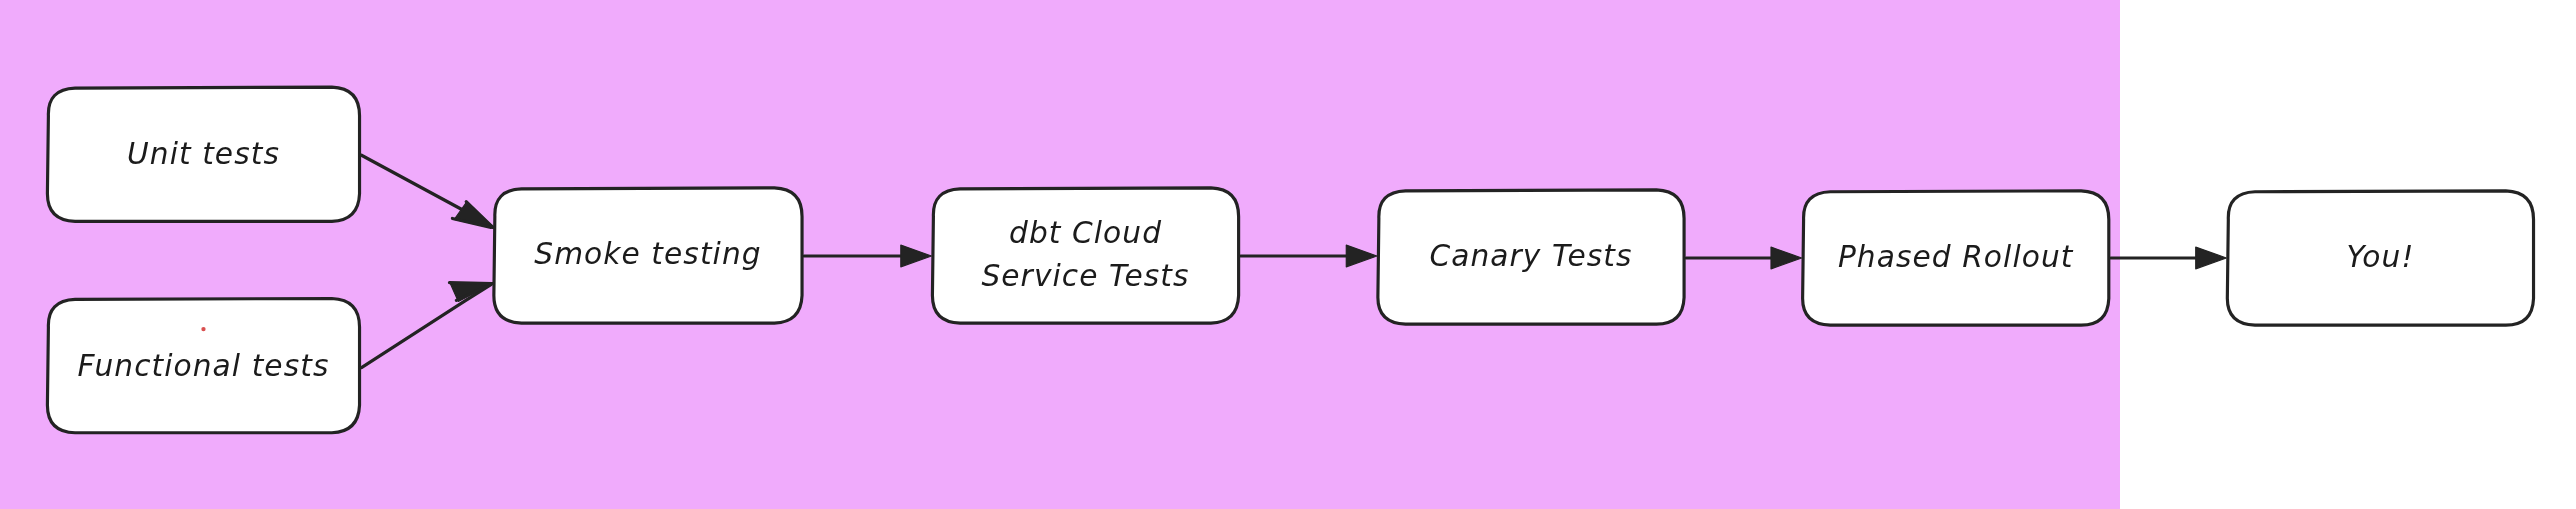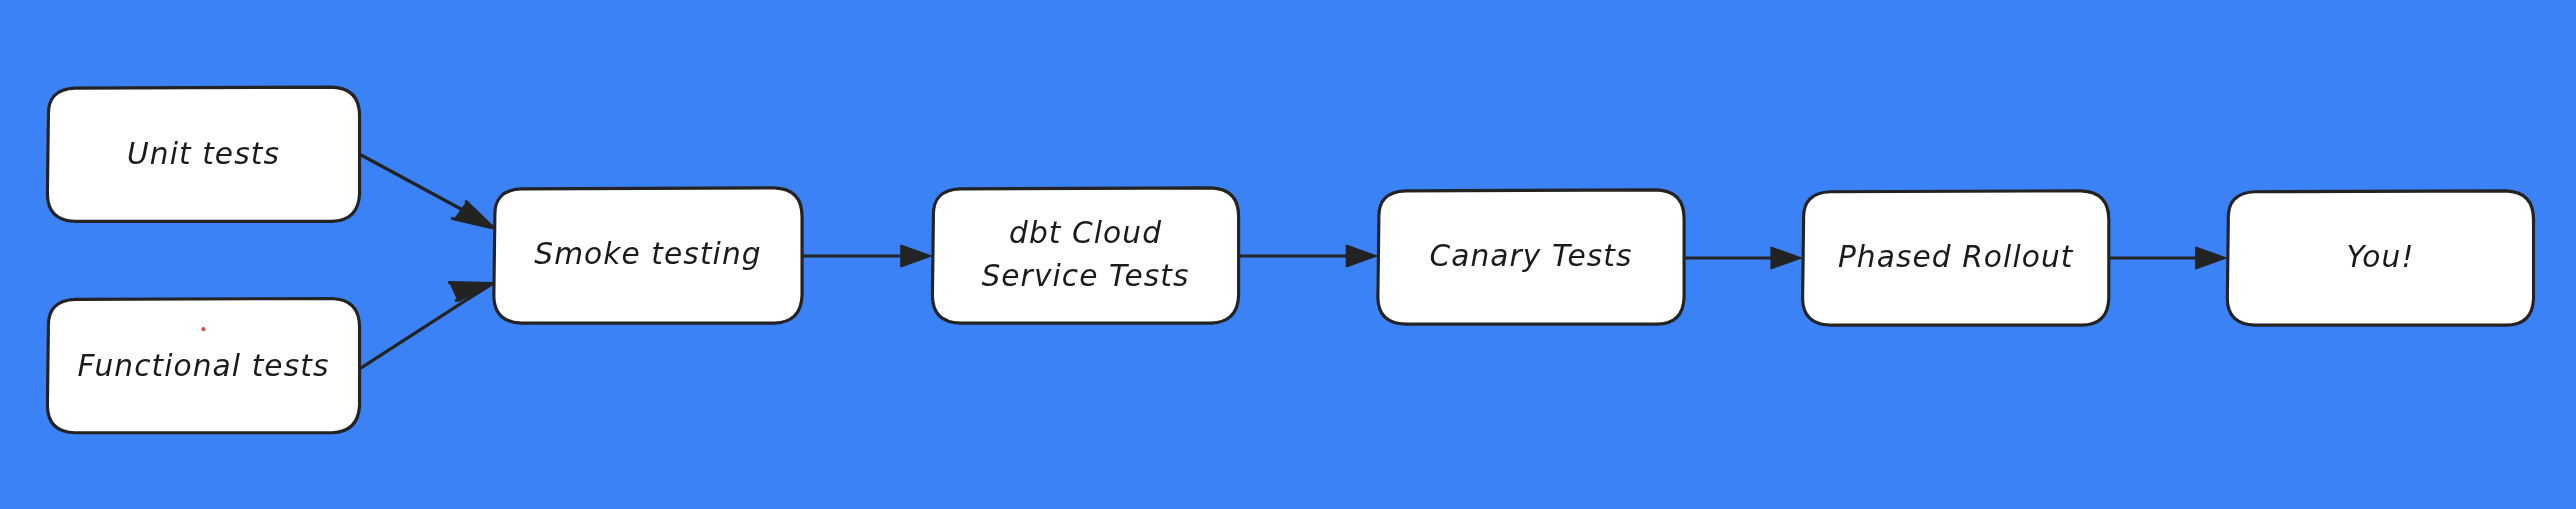--- a/index.html
+++ b/index.html
@@ -9,23 +9,23 @@
     background: #ffffff;
   }
   body {
     width: 2576px;
     height: 510px;
     overflow: hidden;
     font-family: "DejaVu Sans", sans-serif;
   }
   #diagram-root {
     position: relative;
-    width: 2576px;
+    width: 2120px;
     height: 510px;
-    background: #3b82f6;
+    background: #f0abfc;
   }
   svg.canvas {
     display: block;
     width: 2576px;
     height: 510px;
   }
   .node-shape {
     fill: #ffffff;
     stroke: #232323;
     stroke-width: 3.2;

